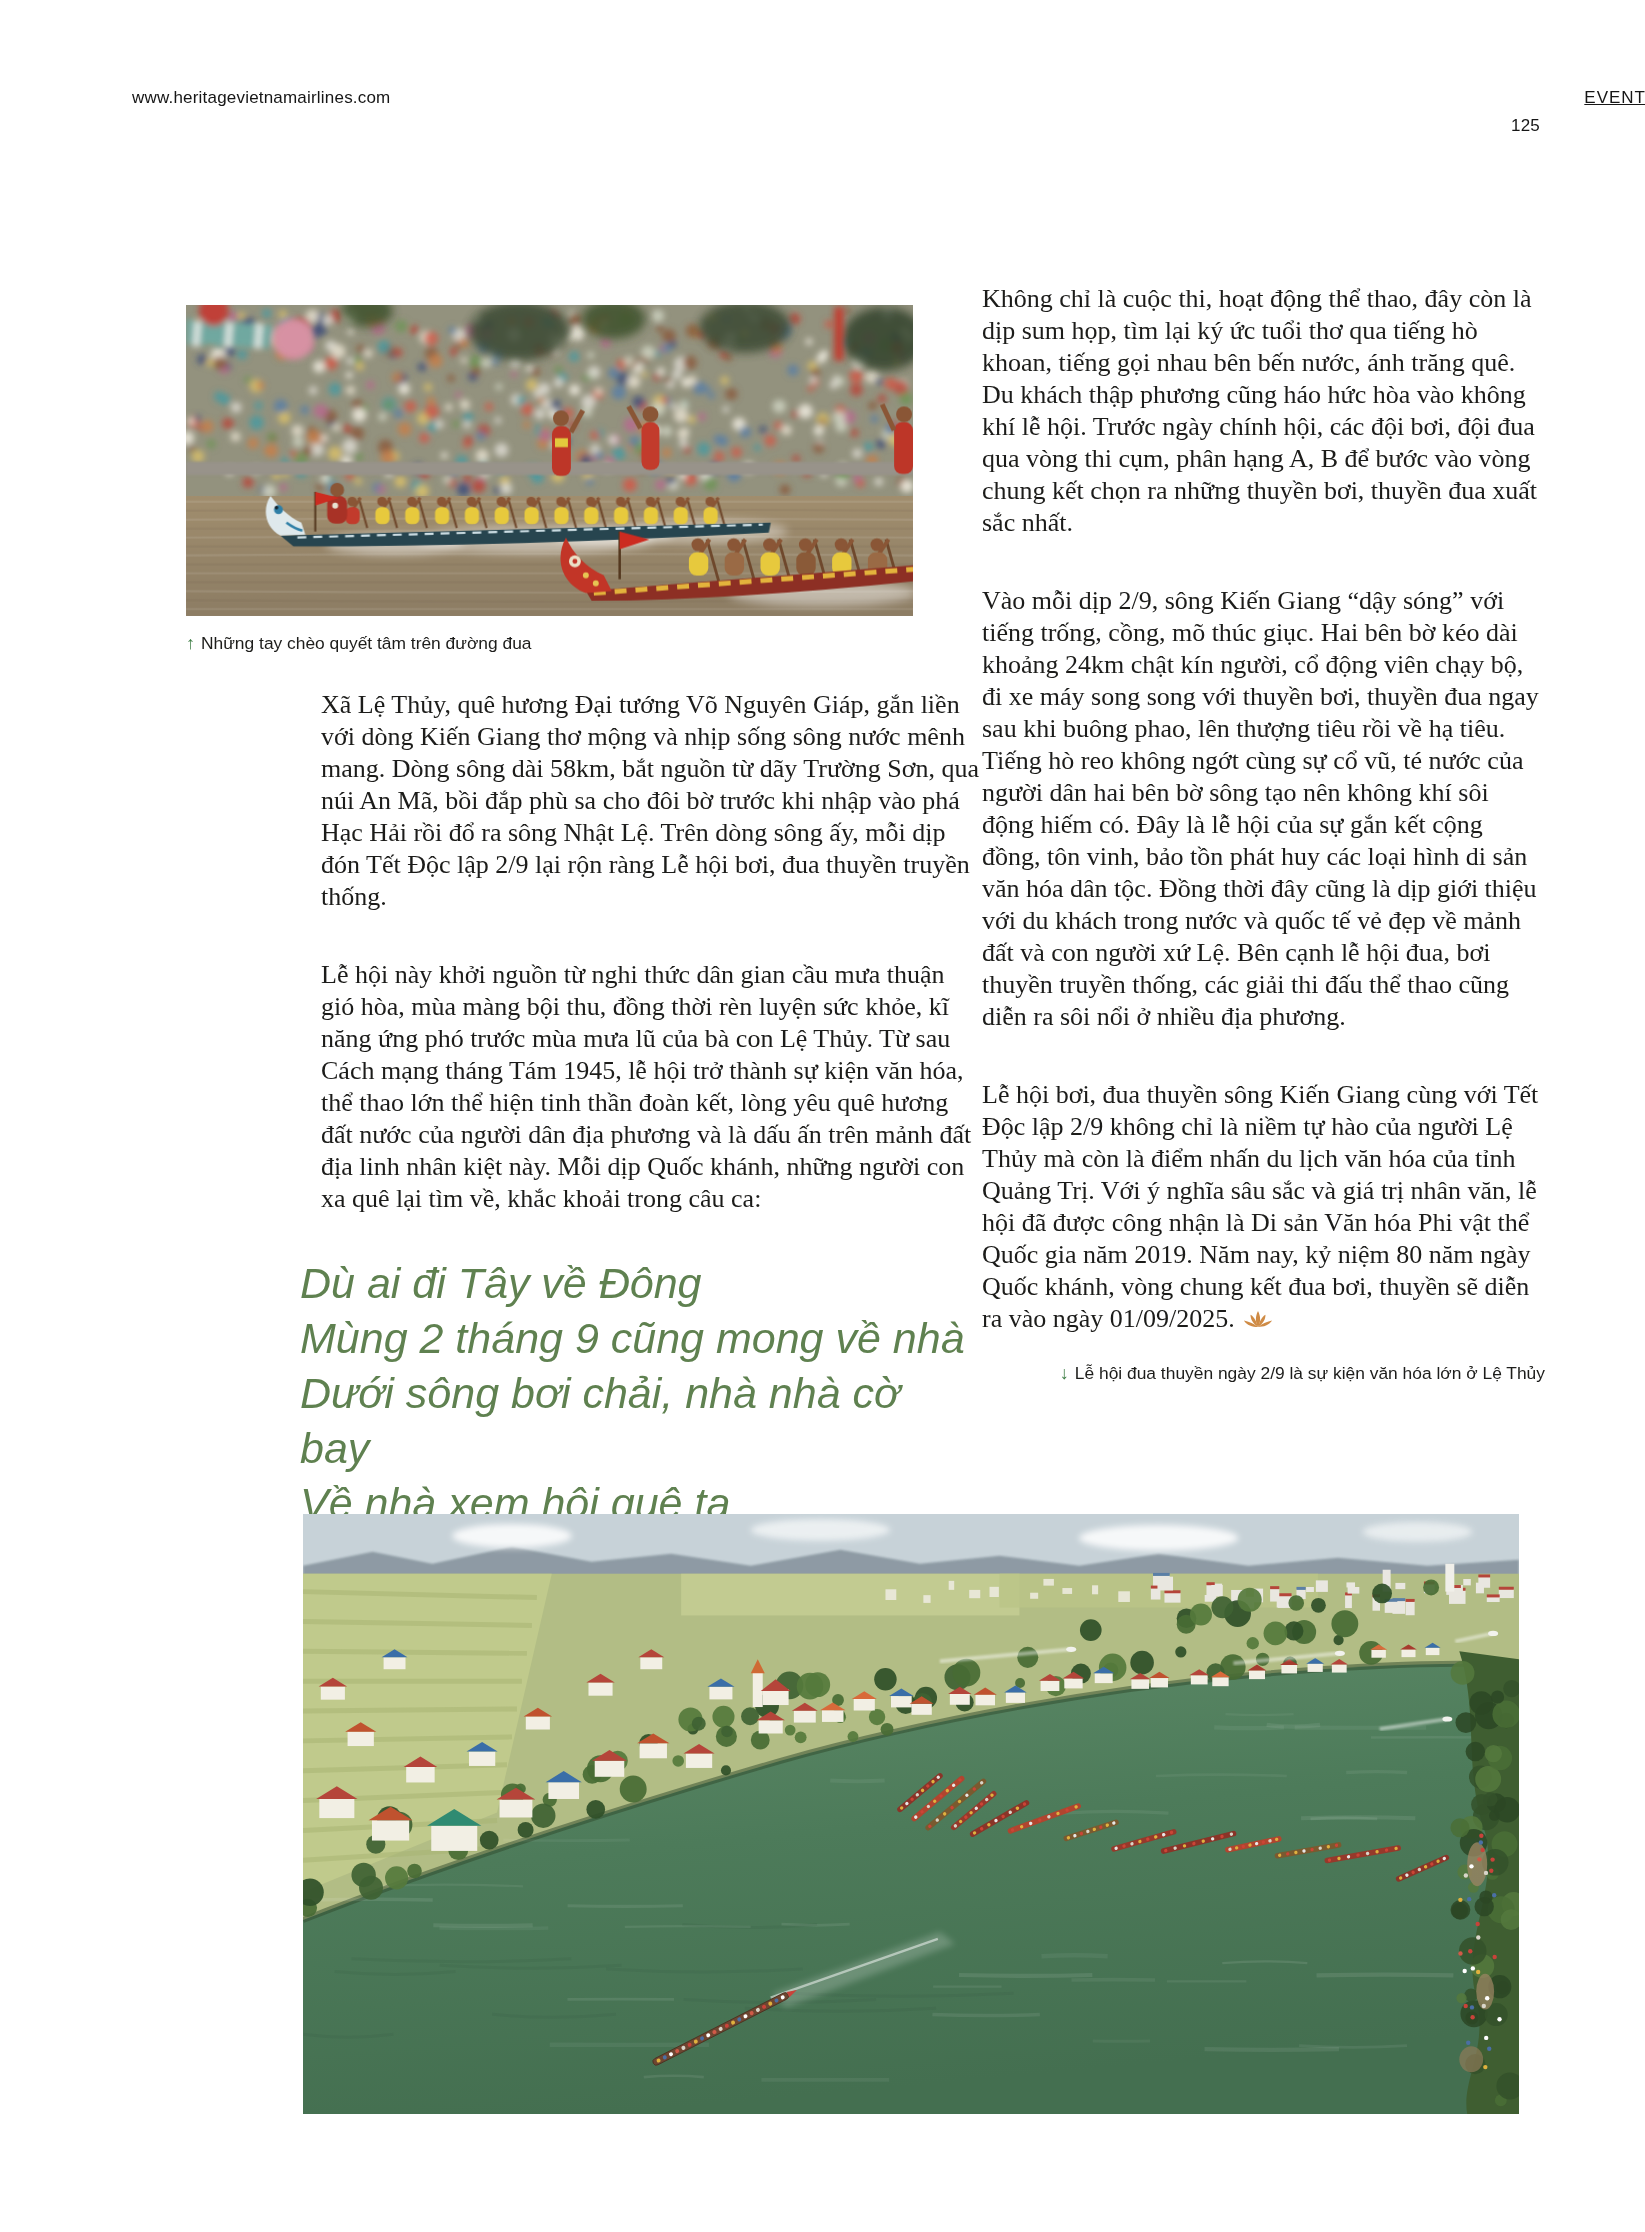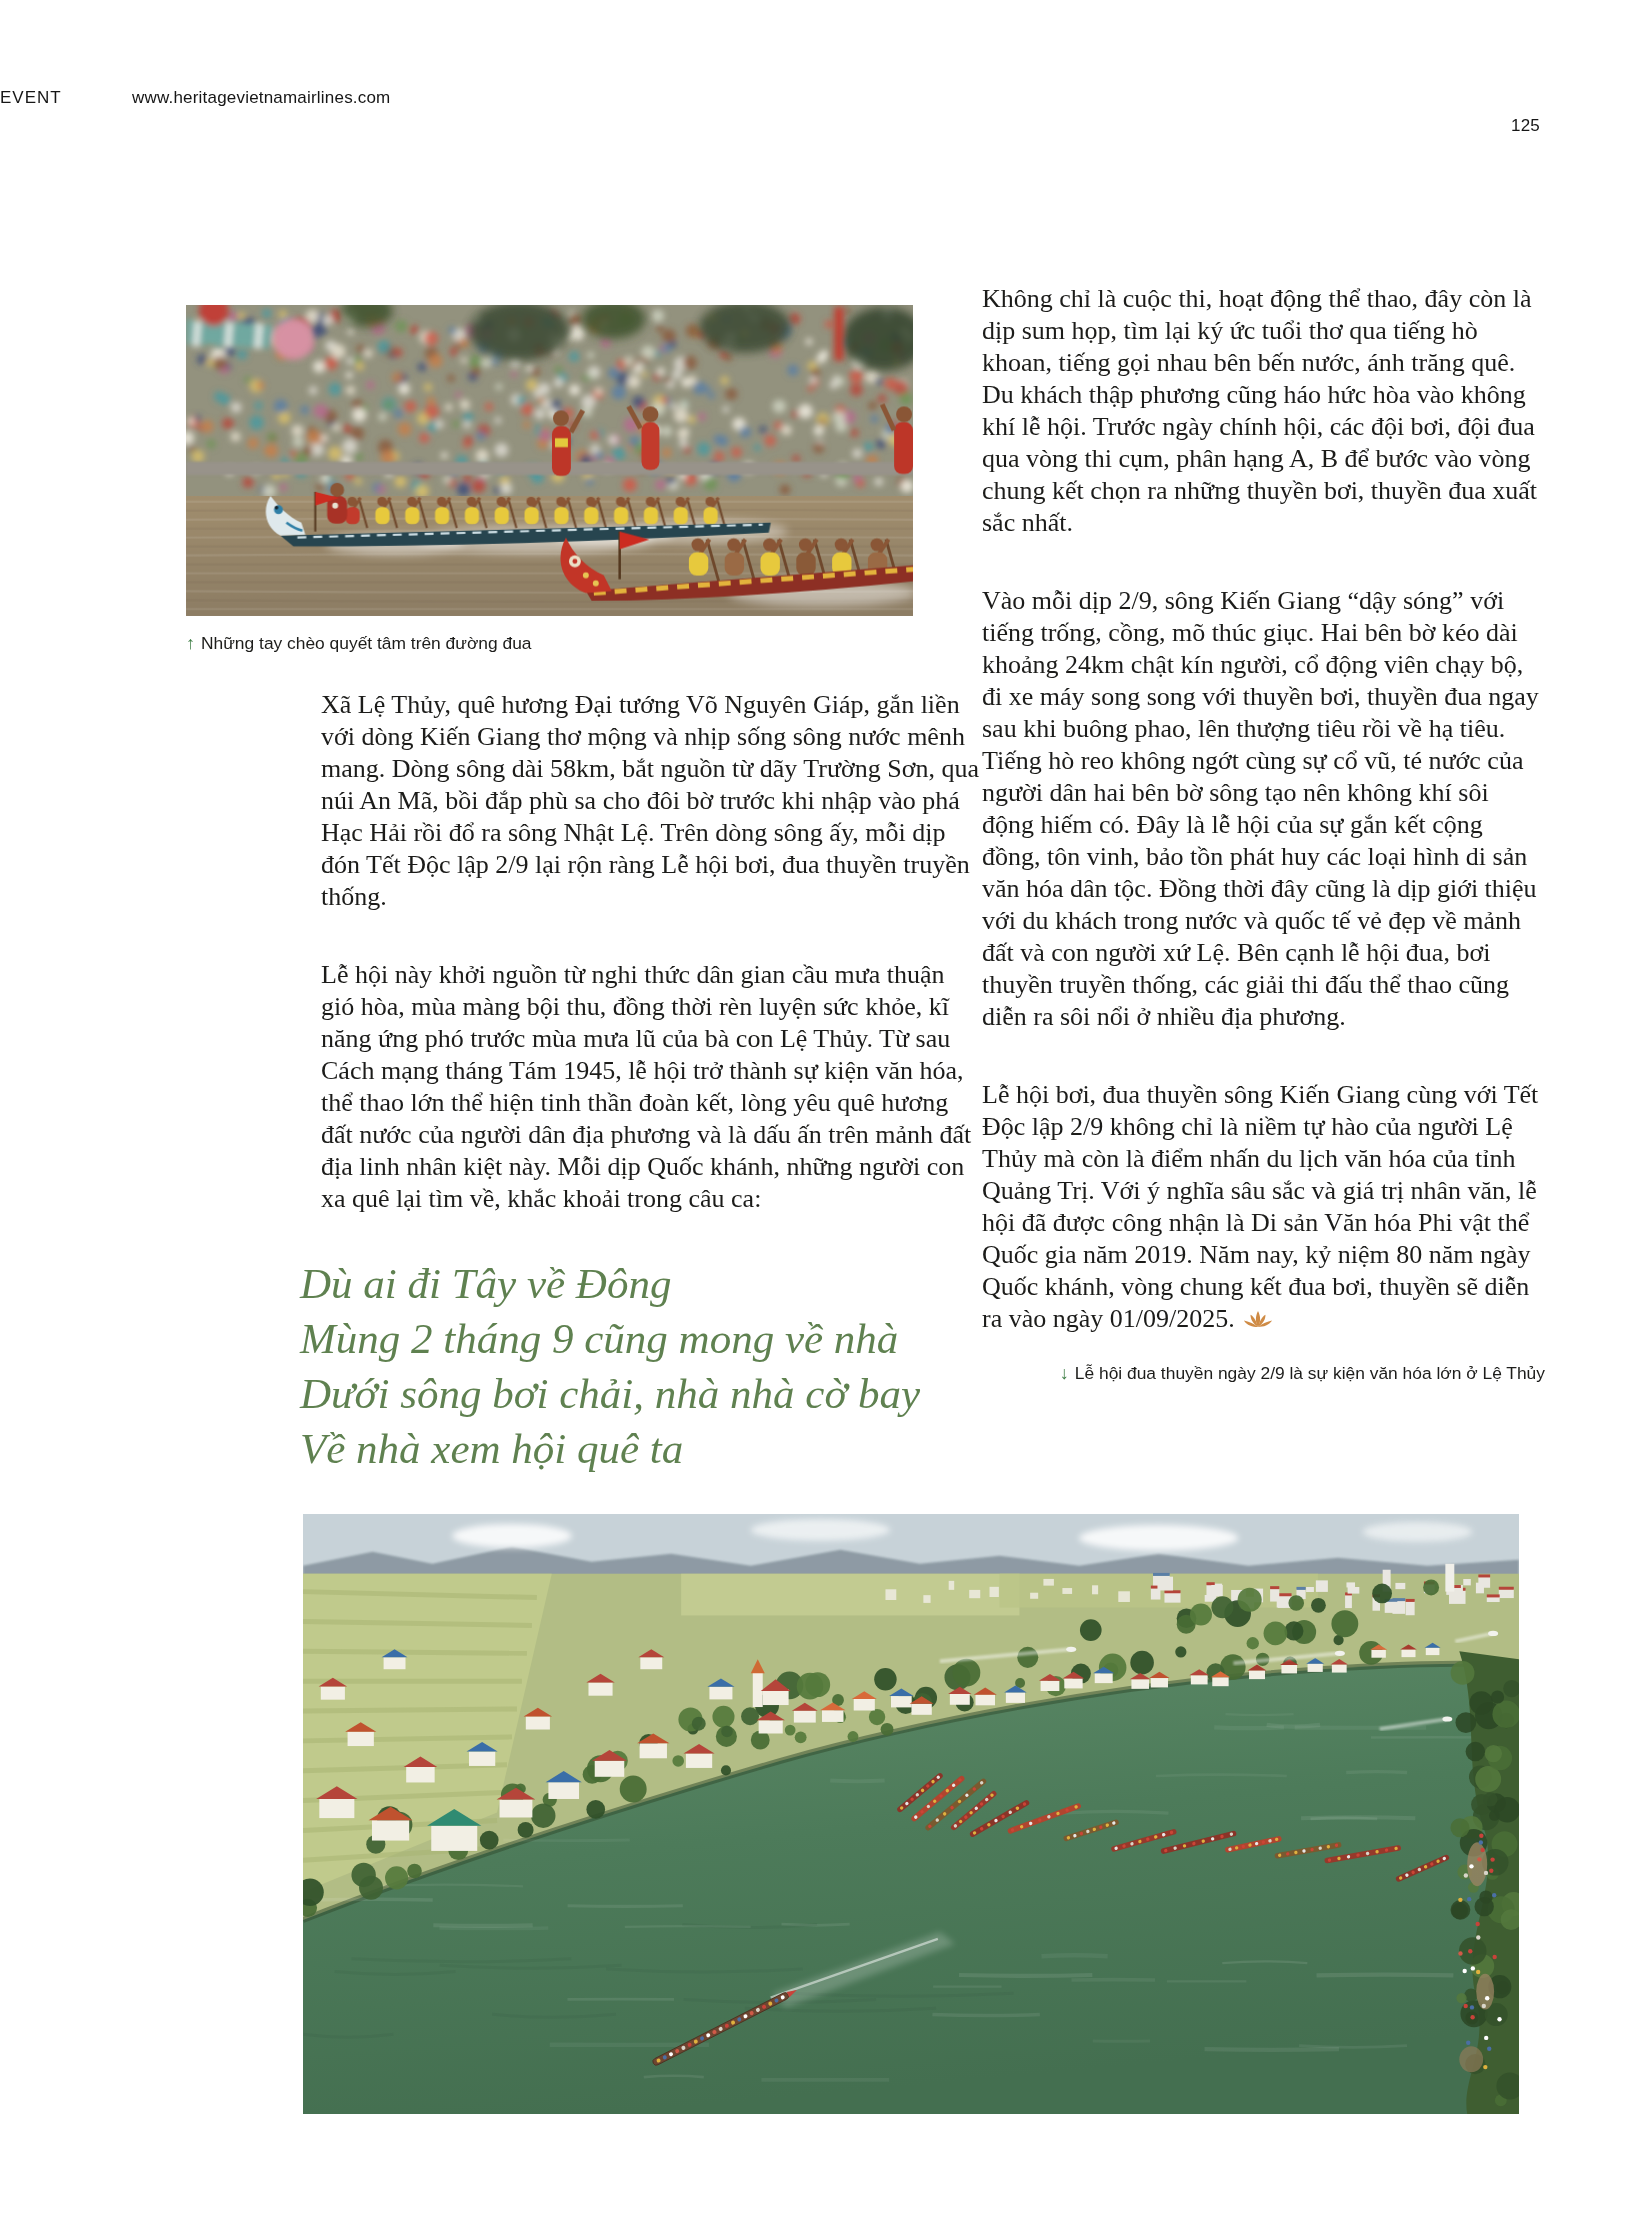--- a/index.html
+++ b/index.html
@@ -1,38 +1,38 @@
 <!DOCTYPE html>
 <html><head>
 <meta charset="utf-8">
 <style>
   html,body{margin:0;padding:0;background:#ffffff;}
   #page{position:relative;width:1646px;height:2147px;background:#ffffff;overflow:hidden;
         font-family:"Liberation Serif",serif;color:#1c1c1a;}
   .hdr{position:absolute;top:88px;font-family:"Liberation Sans",sans-serif;
        font-size:17px;color:#161616;letter-spacing:0.2px;}
   #hdr-url{left:132px;}
-  #hdr-section{left:0;right:0;text-align:left;letter-spacing:1px;}
+  #hdr-section{left:0;right:0;text-align:right;letter-spacing:1px;text-decoration:underline;}
   #hdr-page{right:106px;margin-top:28px;}
   .photo{position:absolute;overflow:hidden;background:#9a917d;}
   #photo-top{left:186px;top:305px;width:727px;height:311px;}
   #photo-bottom{left:303px;top:1514px;width:1216px;height:600px;background:#4c7a59;}
   .photo svg{display:block;width:100%;height:100%;}
   .caption{position:absolute;font-family:"Liberation Sans",sans-serif;font-size:17.4px;
            color:#1d1d1b;}
   #caption-top{left:186px;top:633px;}
   #caption-bottom{left:982px;top:1363px;width:563px;text-align:right;}
   .cap-arrow{color:#3e7d45;font-weight:bold;margin-right:6px;font-size:18px;}
   .col{position:absolute;font-size:26px;line-height:32px;text-align:left;}
   #col-left{left:300px;top:689px;width:661px;margin-left:21px;}
   #col-right{left:982px;top:283px;width:563px;}
   .col p{margin:0 0 46px 0;}
   .col p:last-child{margin-bottom:0;}
   #poem{position:absolute;left:300px;top:1256px;width:677px;
-        font-family:Liberation Serif, serif;font-style:italic;font-weight:300;
+        font-family:Liberation Sans, sans-serif;font-style:italic;font-weight:300;
         font-size:43px;line-height:55px;color:#5f8150;}
   .end-lotus{display:inline-block;vertical-align:-2px;margin-left:8px;}
 </style>
 </head>
 <body>
 
 <div id="page">
 
   <div class="hdr" id="hdr-url">www.heritagevietnamairlines.com</div>
   <div class="hdr" id="hdr-section">EVENT</div>

